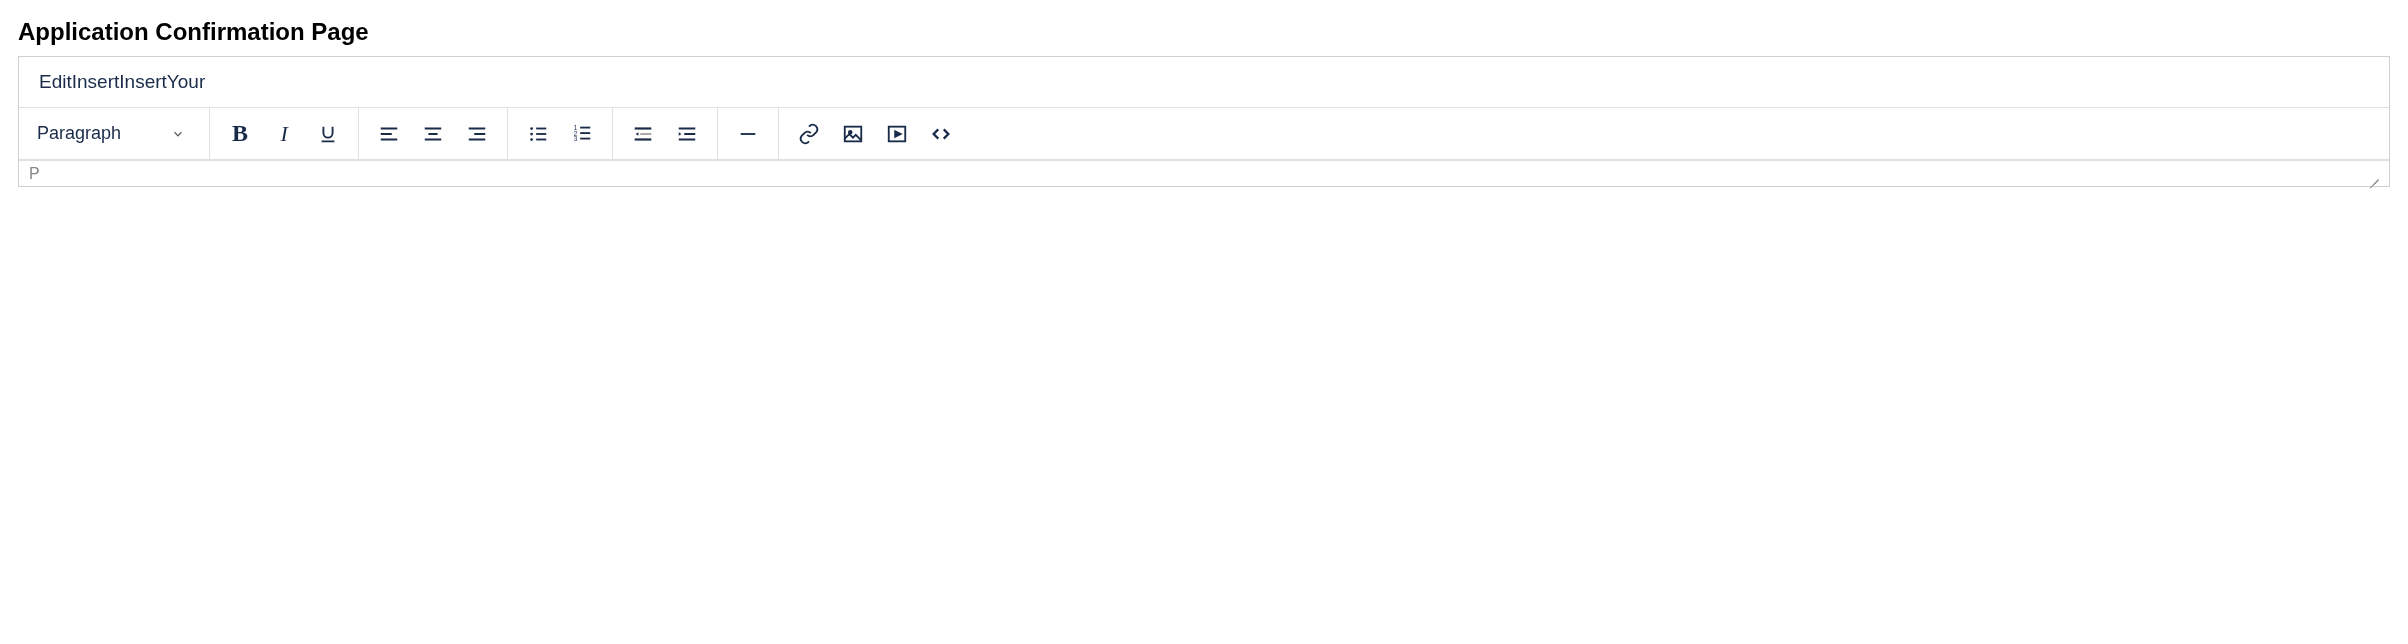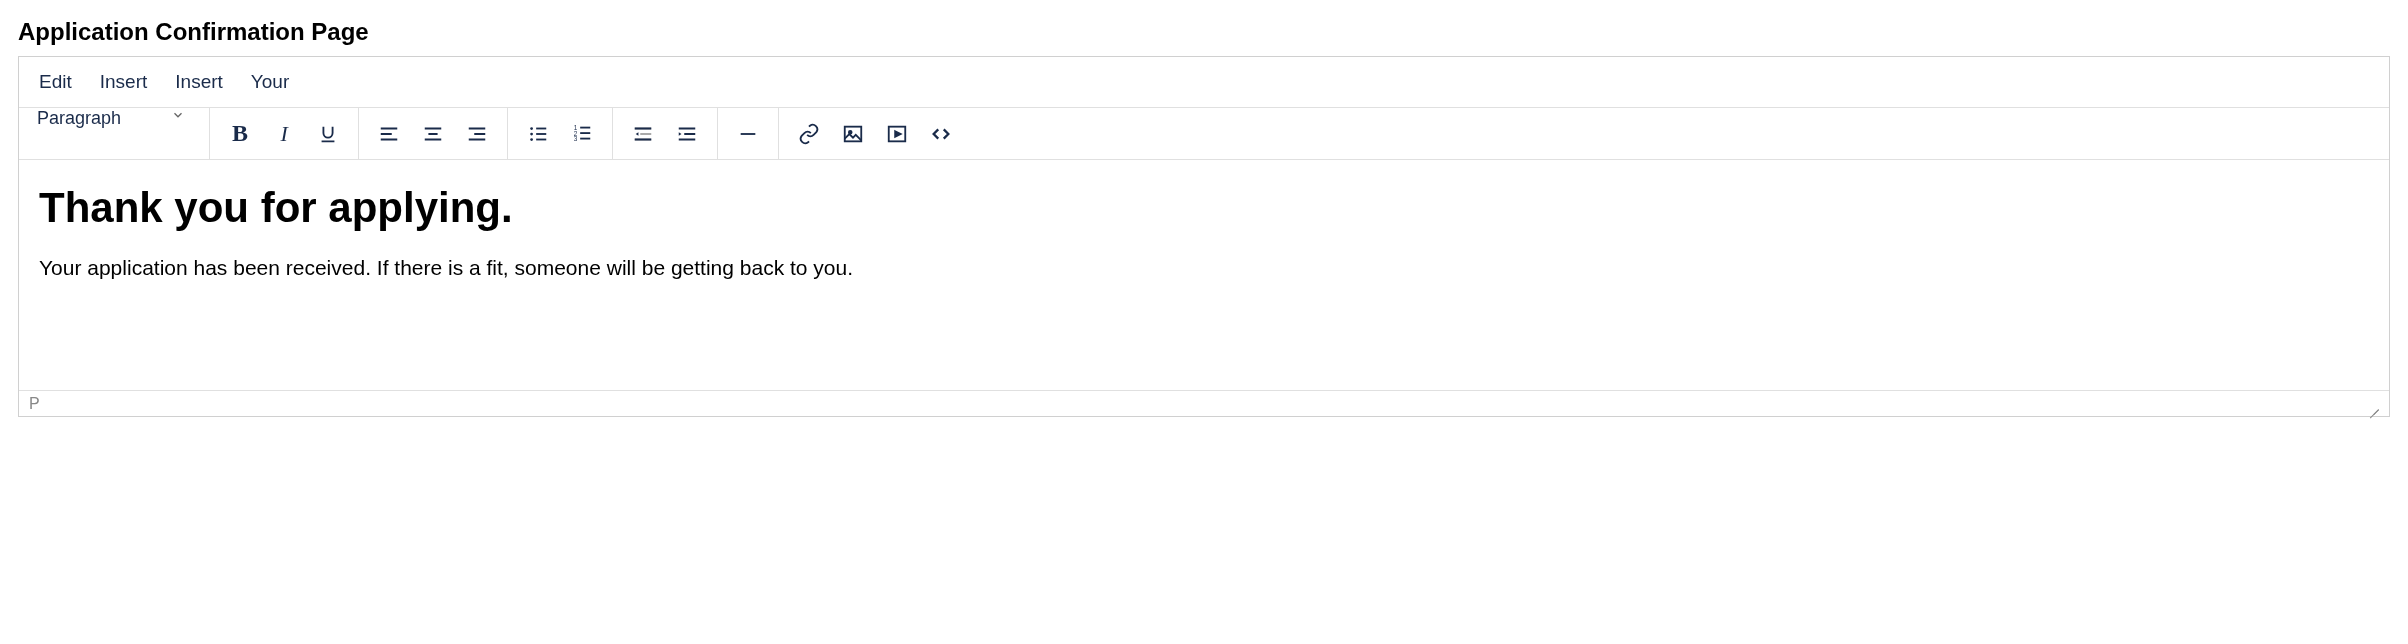--- a/index.html
+++ b/index.html
@@ -18,21 +18,20 @@
       font-weight: 700;
       margin-bottom: 10px;
       color: #000;
     }
     .editor-container {
       border: 1px solid #d0d0d0;
       background: #fff;
     }
     .menu-bar {
       display: flex;
-      gap: 28px;
       padding: 14px 20px;
       border-bottom: 1px solid #e0e0e0;
     }
     .menu-item {
       font-size: 19px;
       color: #1a2b4a;
       cursor: pointer;
     }
     .toolbar {
       display: flex;
@@ -45,20 +44,21 @@
       align-items: center;
       height: 100%;
       border-right: 1px solid #e0e0e0;
       padding: 0 8px;
     }
     .toolbar-group.last {
       border-right: none;
     }
     .format-select {
       display: flex;
+      align-items: center;
       gap: 50px;
       padding: 0 16px 0 10px;
       height: 100%;
       cursor: pointer;
     }
     .format-select-label {
       font-size: 18px;
       color: #1a2b4a;
     }
     .chevron {
@@ -261,23 +261,19 @@
       </div>
       <div class="toolbar-btn">
         <svg viewBox="0 0 24 24" fill="none" stroke="#1a2b4a" stroke-width="2.5">
           <path d="M9 7l-5 5 5 5M15 7l5 5-5 5"></path>
         </svg>
       </div>
     </div>
 
   </div>
 
-  <div class="editor-content">
-    <div class="content-heading">Thank you for applying.</div>
-    <div class="content-paragraph">Your application has been received. If there is a fit, someone will be getting back to you.</div>
-  </div>
 
   <div class="status-bar">
     <span class="status-path">P</span>
     <div class="resize-handle"></div>
   </div>
 
 </div>
 
 </body></html>

